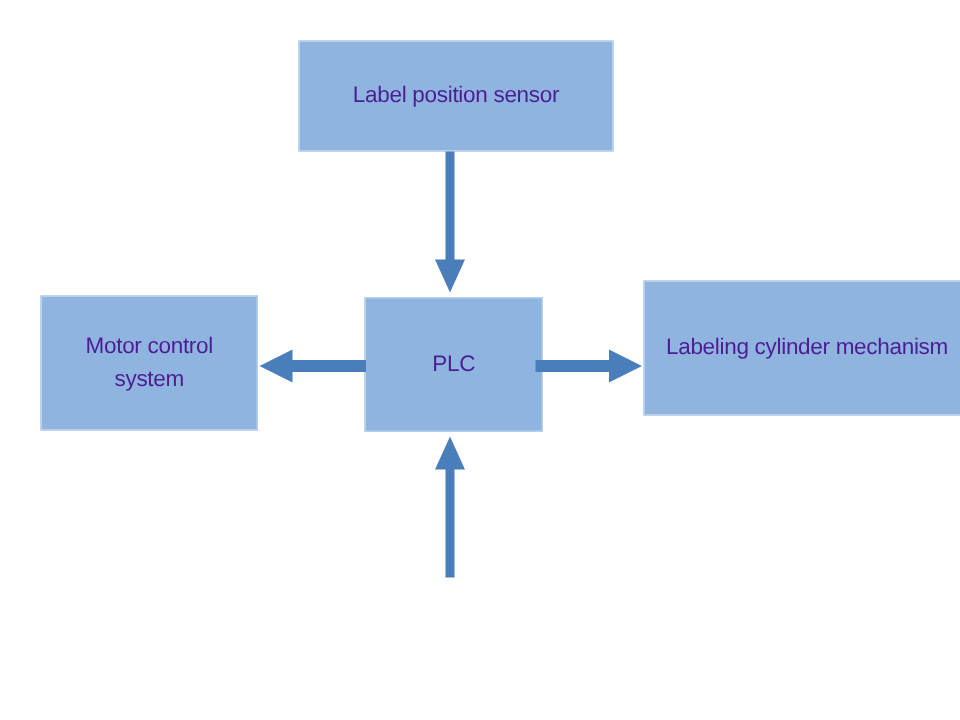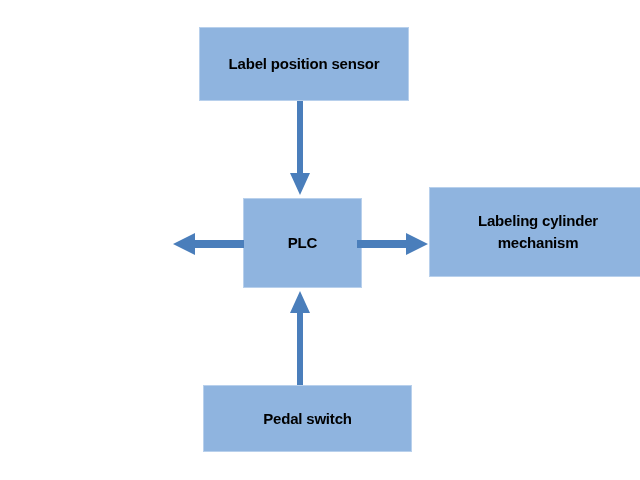--- a/index.html
+++ b/index.html
@@ -17,22 +17,22 @@
   }
   .node {
     position: absolute;
     box-sizing: border-box;
     background: #8FB4DF;
     border: 1px solid #B8D0EC;
     display: flex;
     align-items: center;
     justify-content: center;
     text-align: center;
-    color: #000000;
-    font-weight: bold;
+    color: #4c1d95;
+    font-weight: normal;
     font-size: 15px;
     line-height: 1.45;
     letter-spacing: -0.2px;
     padding: 0 6px;
   }
   .node-label {
     display: block;
     width: 100%;
   }
   .arrow {
@@ -45,32 +45,32 @@
 </style>
 </head>
 <body>
 
 <div id="canvas">
 
   <div class="node" style="left:199px; top:27px; width:210px; height:74px;">
     <span class="node-label">Label position sensor</span>
   </div>
 
+  <div class="node" style="left:27px; top:197px; width:145px; height:90px;">
+    <span class="node-label">Motor control system</span>
+  </div>
 
   <div class="node" style="left:243px; top:198px; width:119px; height:90px;">
     <span class="node-label">PLC</span>
   </div>
 
   <div class="node" style="left:429px; top:187px; width:218px; height:90px;">
     <span class="node-label">Labeling cylinder mechanism</span>
   </div>
 
-  <div class="node" style="left:203px; top:385px; width:209px; height:67px;">
-    <span class="node-label">Pedal switch</span>
-  </div>
 
   <div class="arrow" style="left:288px; top:101px; width:24px; height:98px;">
     <svg width="24" height="98" viewBox="0 0 24 98">
       <polygon points="9,0 15,0 15,72 22,72 12,94 2,72 9,72" fill="#4A7EBB"></polygon>
     </svg>
   </div>
 
   <div class="arrow" style="left:172px; top:230px; width:72px; height:28px;">
     <svg width="72" height="28" viewBox="0 0 72 28">
       <polygon points="72,10 72,18 23,18 23,25 1,14 23,3 23,10" fill="#4A7EBB"></polygon>

